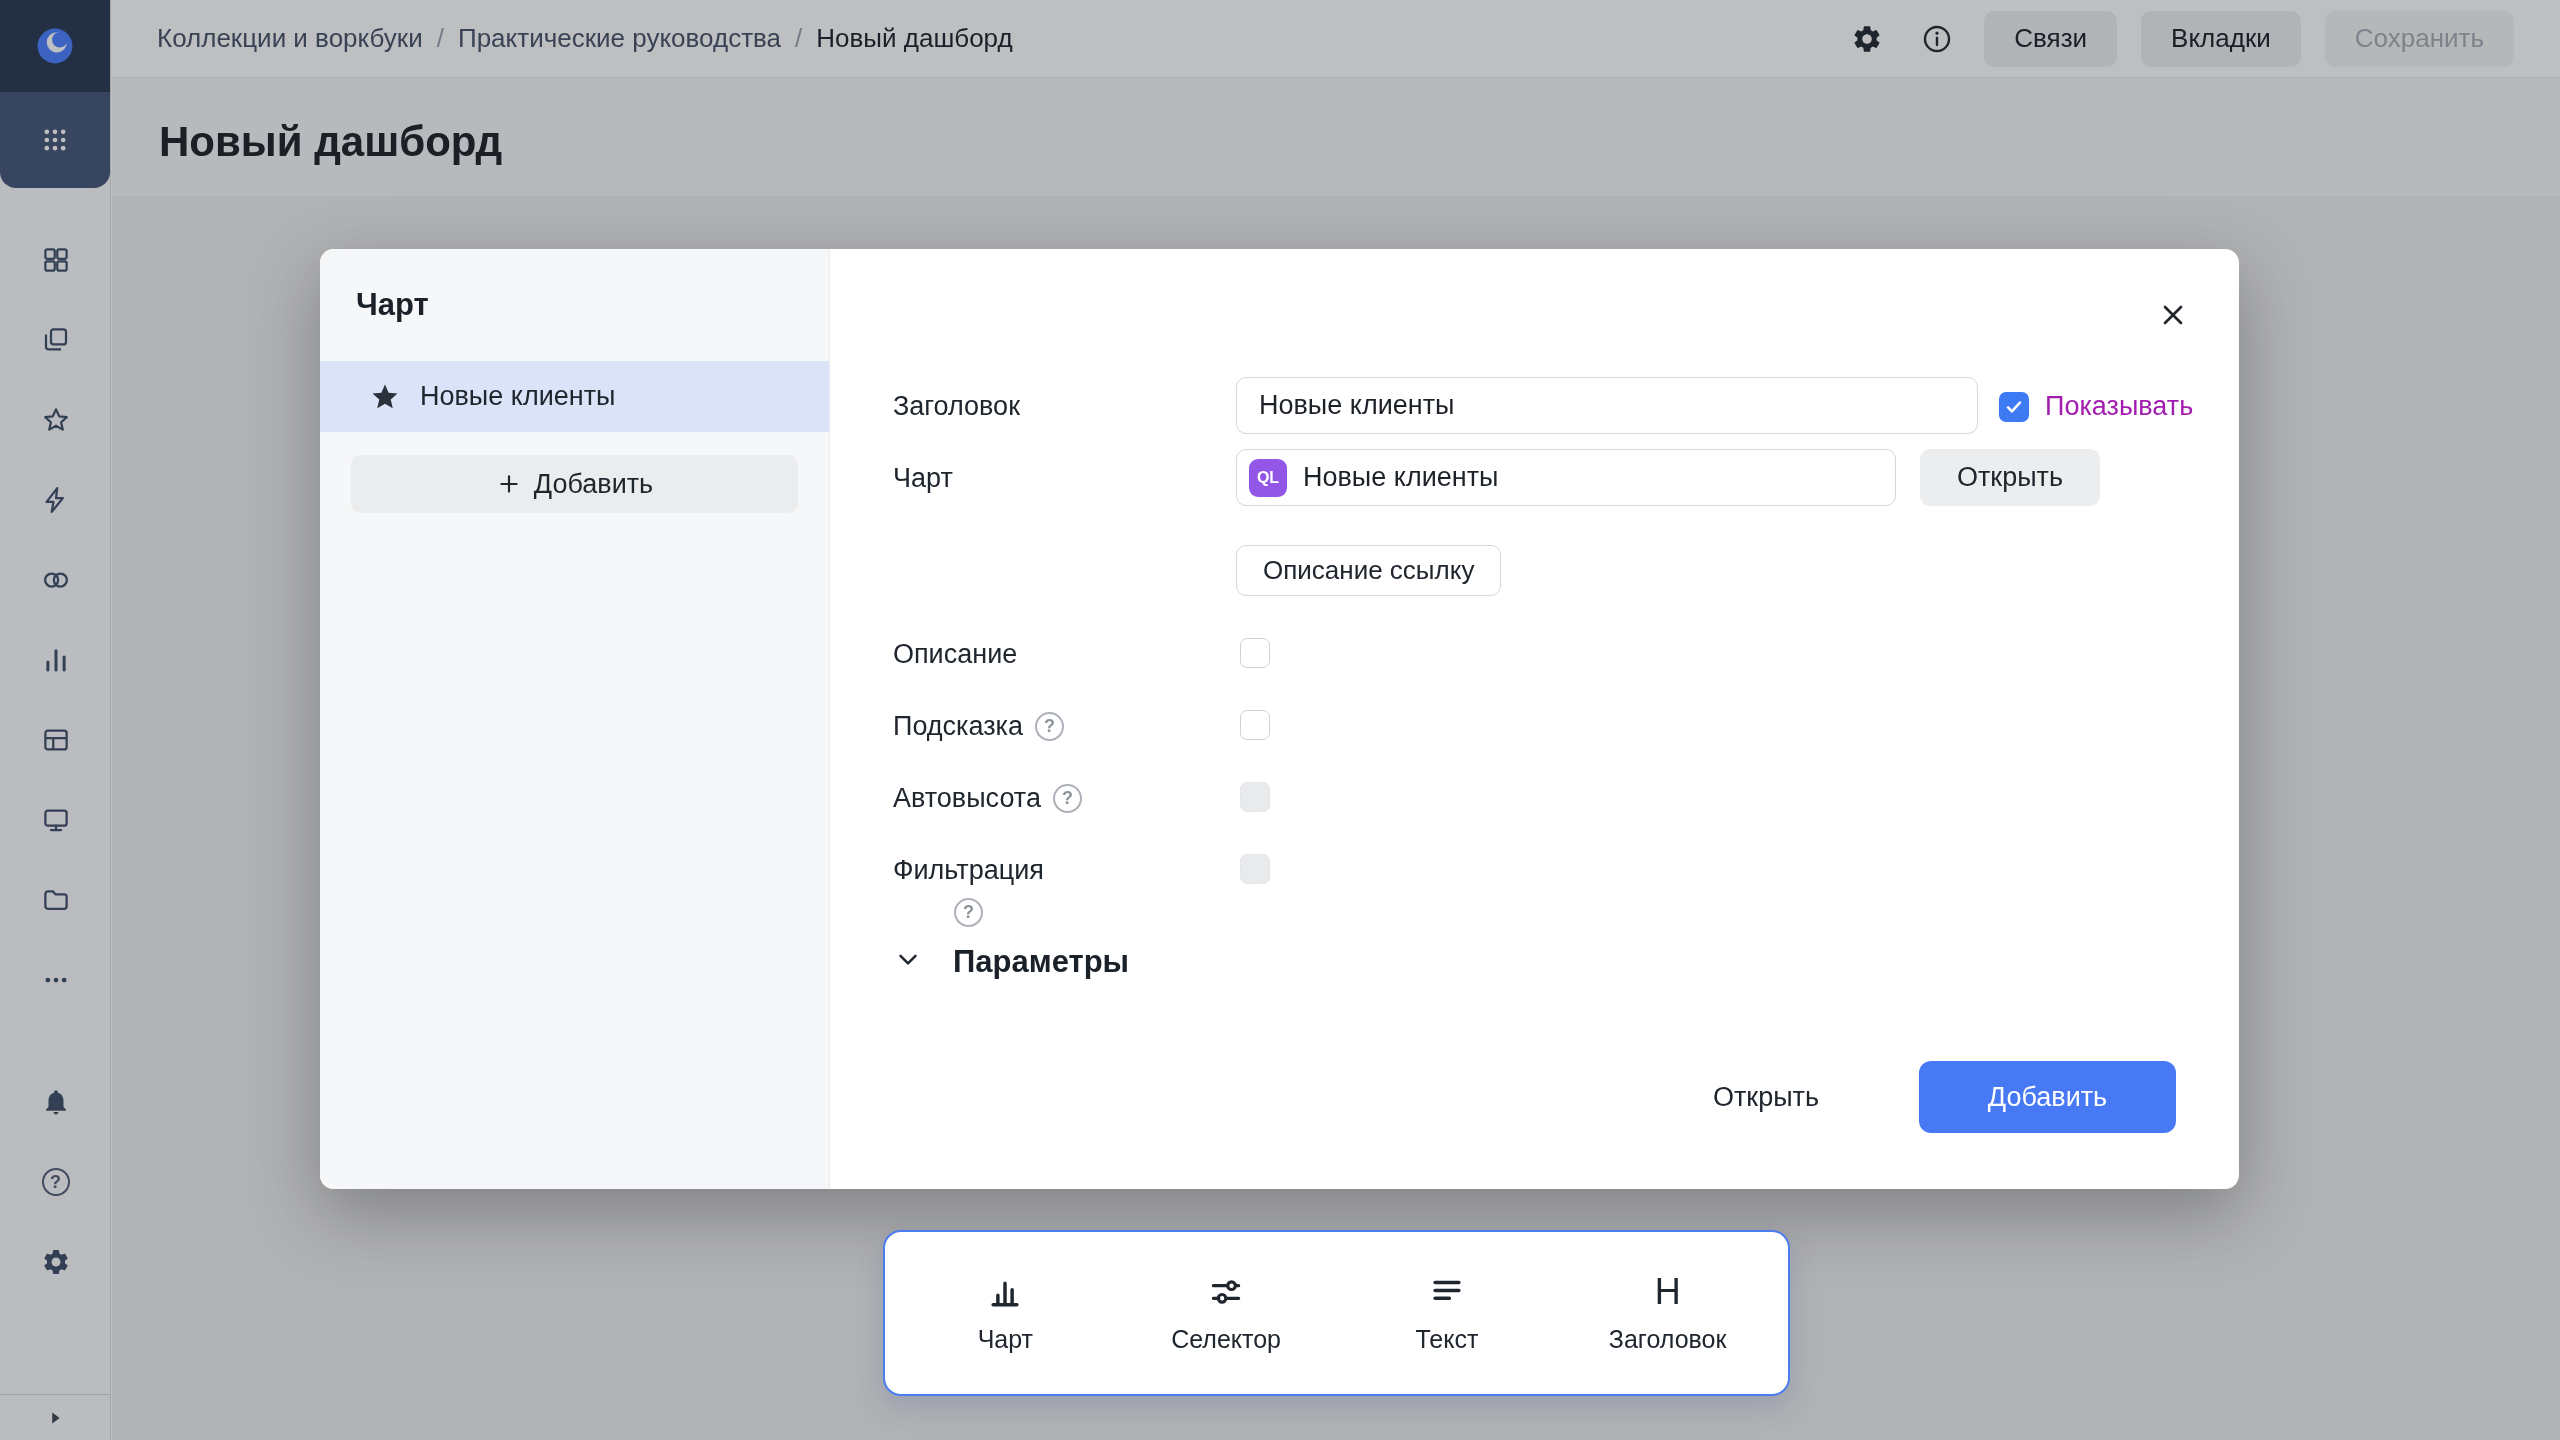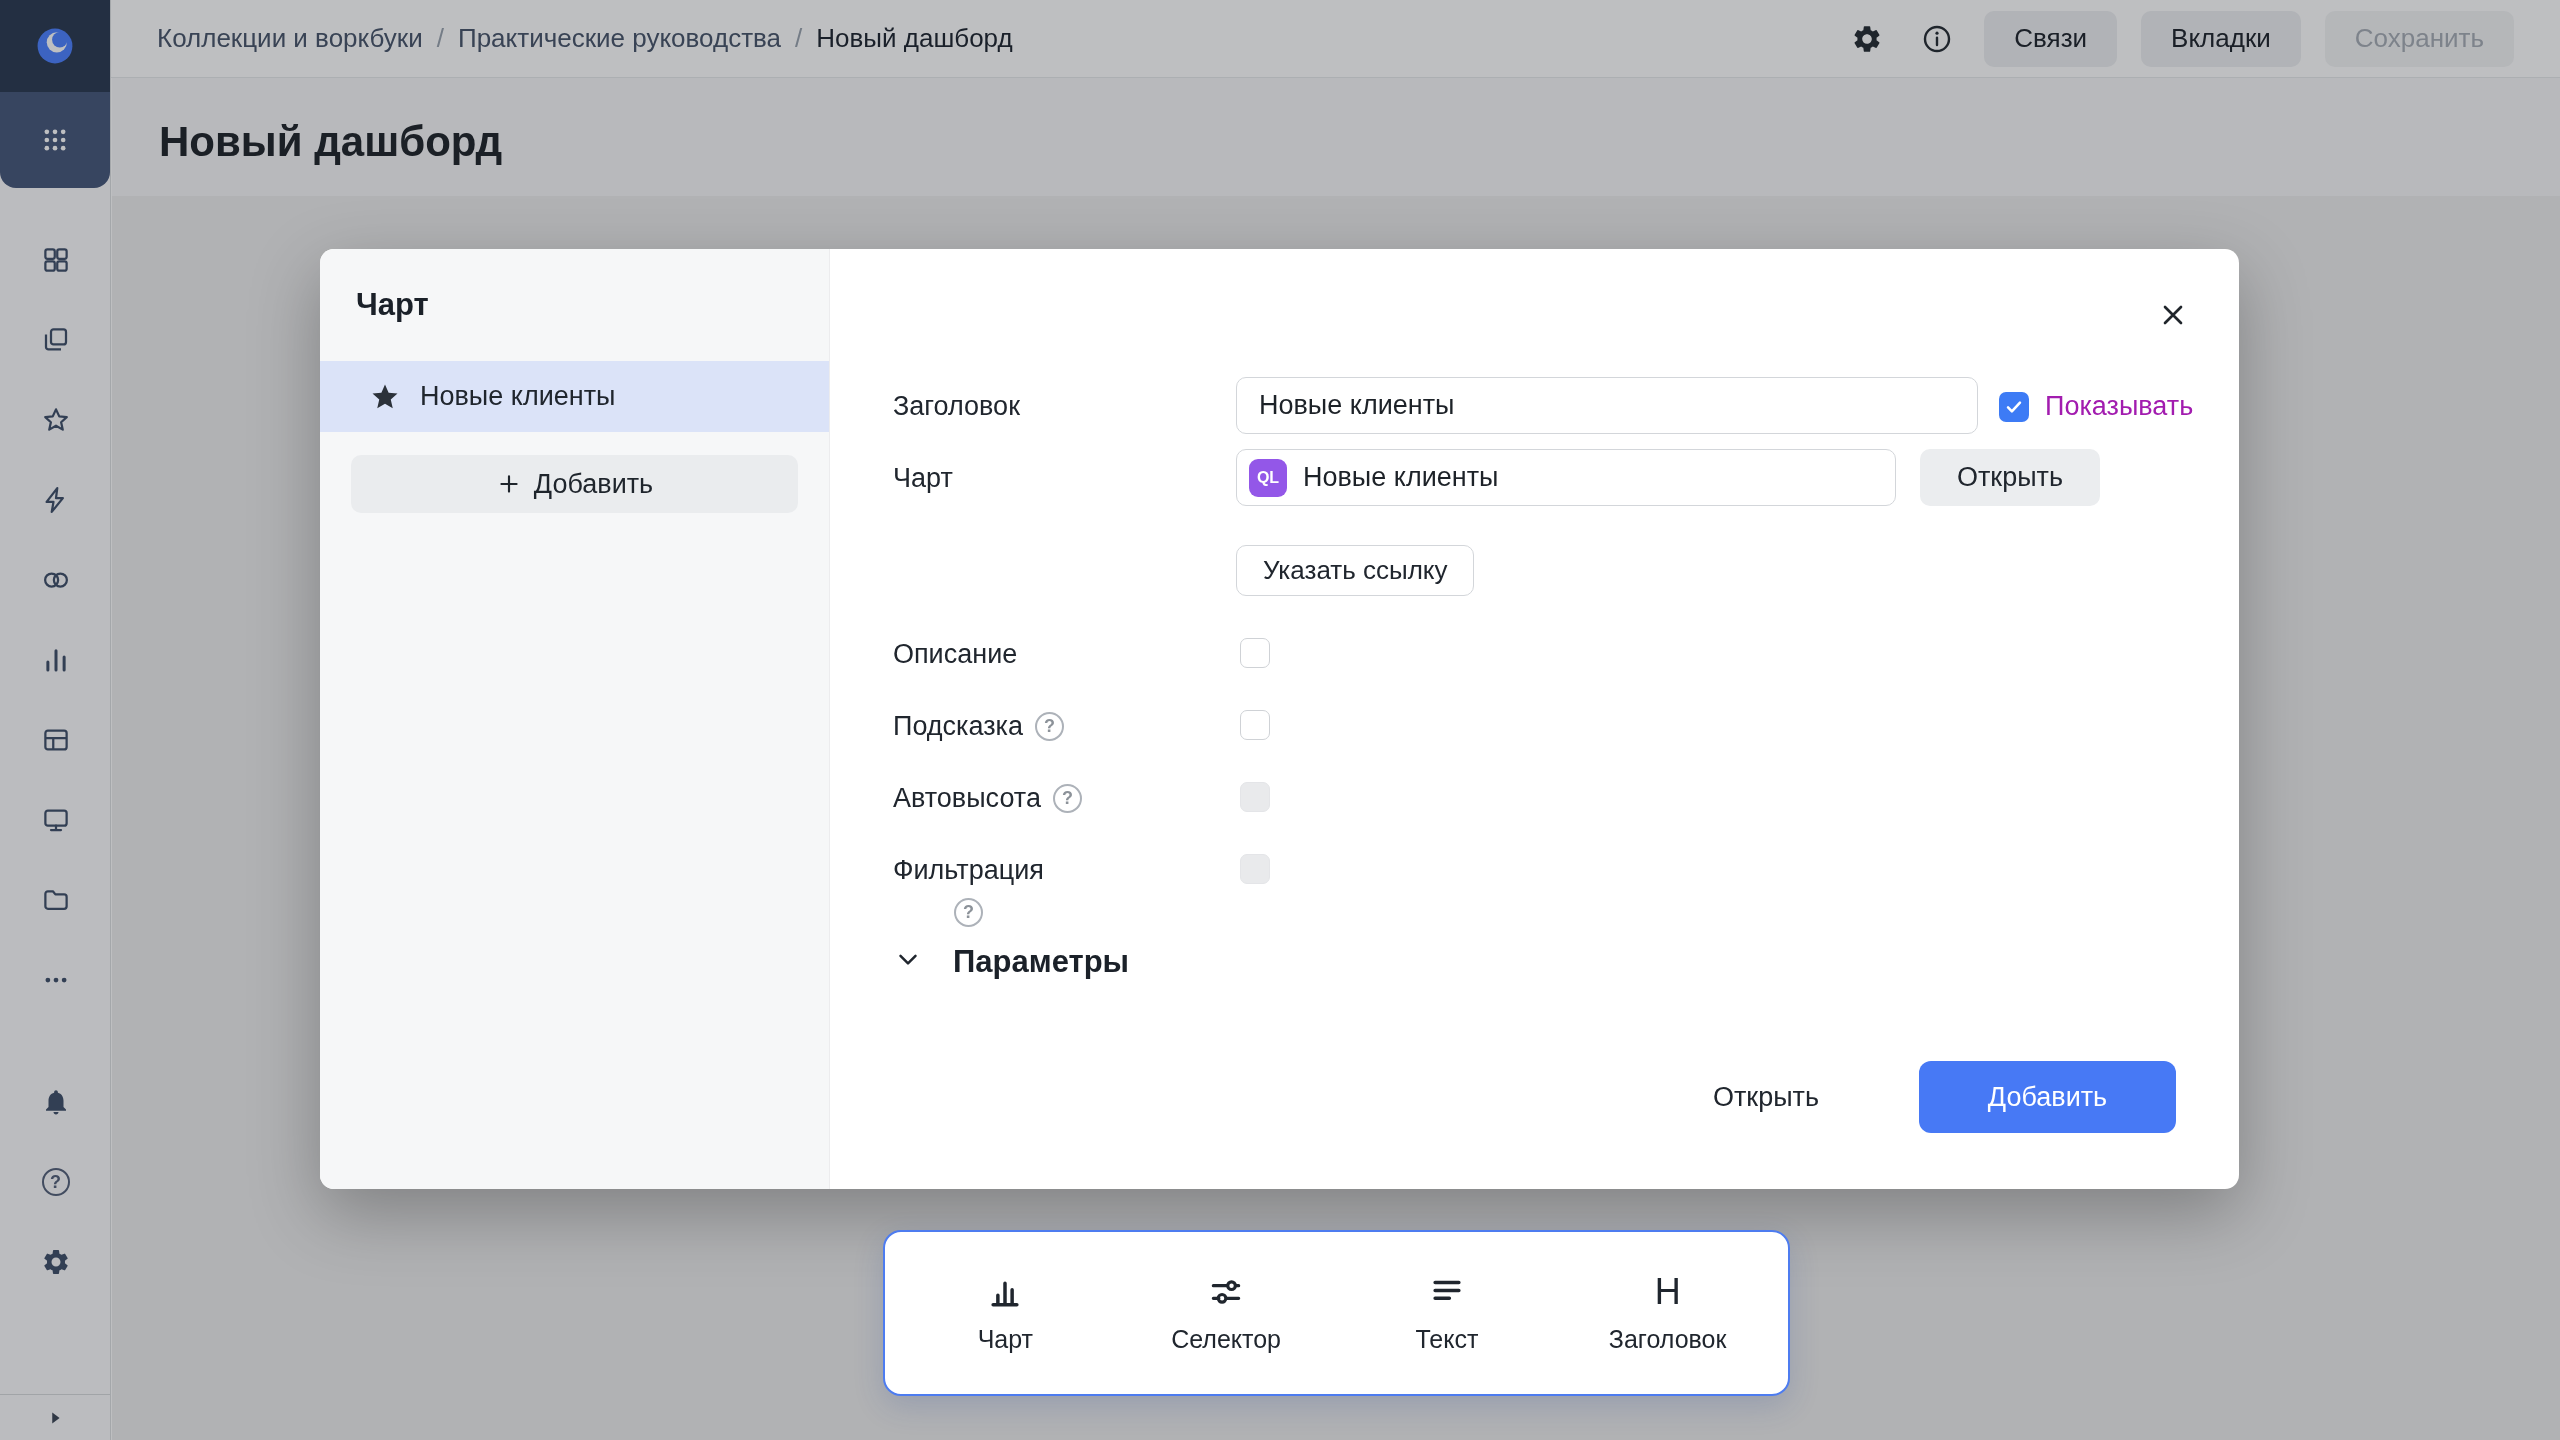--- a/index.html
+++ b/index.html
@@ -380,21 +380,21 @@
       </div>
 
       <label class="fld-label" style="top:214px;">
         <span>Чарт</span>
       </label>
       <div class="chart-field">
         <span class="ql-badge">QL</span>
         <input type="text" readonly="" value="Новые клиенты" style="">
       </div>
       <button class="open-btn">Открыть</button>
-      <button class="link-btn">Указать ссылку</button>
+      <button class="link-btn">Описание ссылку</button>
 
       <label class="fld-label" style="top:390px;">
         <span>Описание</span>
       </label>
       <span class="checkbox unchecked" style="left:410px; top:389px;"></span>
 
       <label class="fld-label" style="top:462px;">
         <span>Подсказка</span>
         <span class="help-circle">?</span>
       </label>

